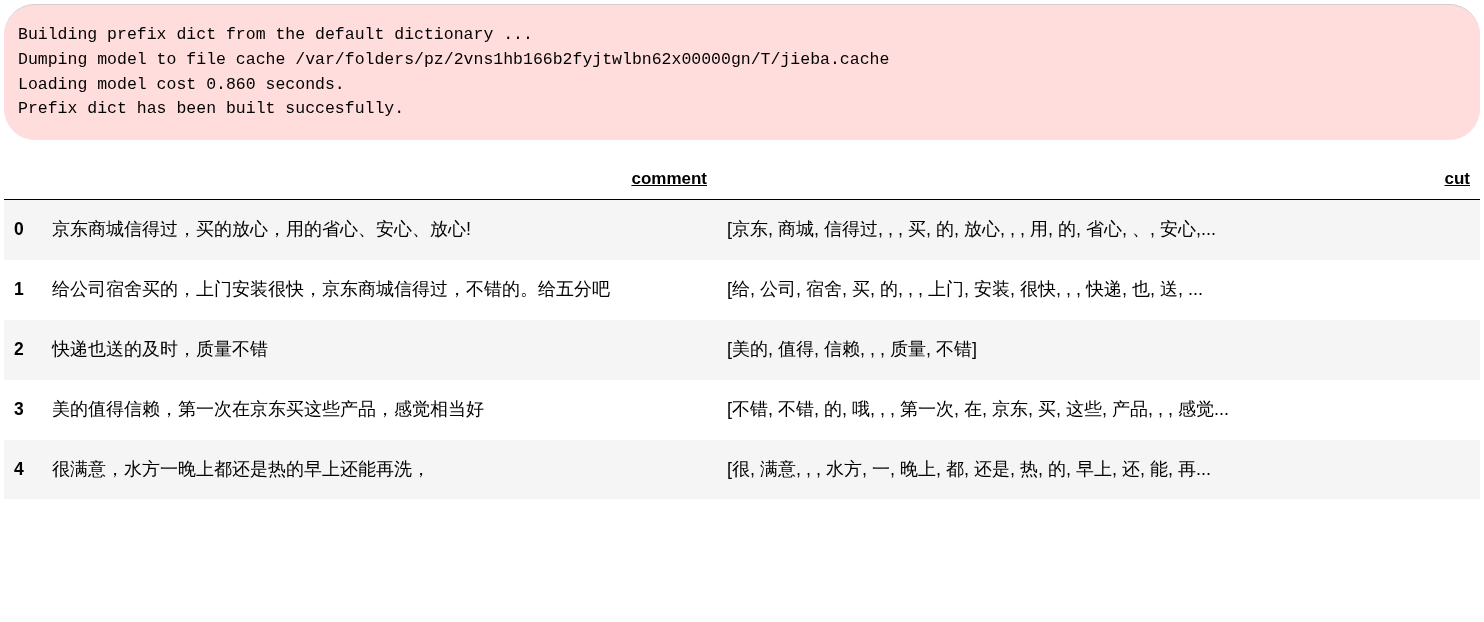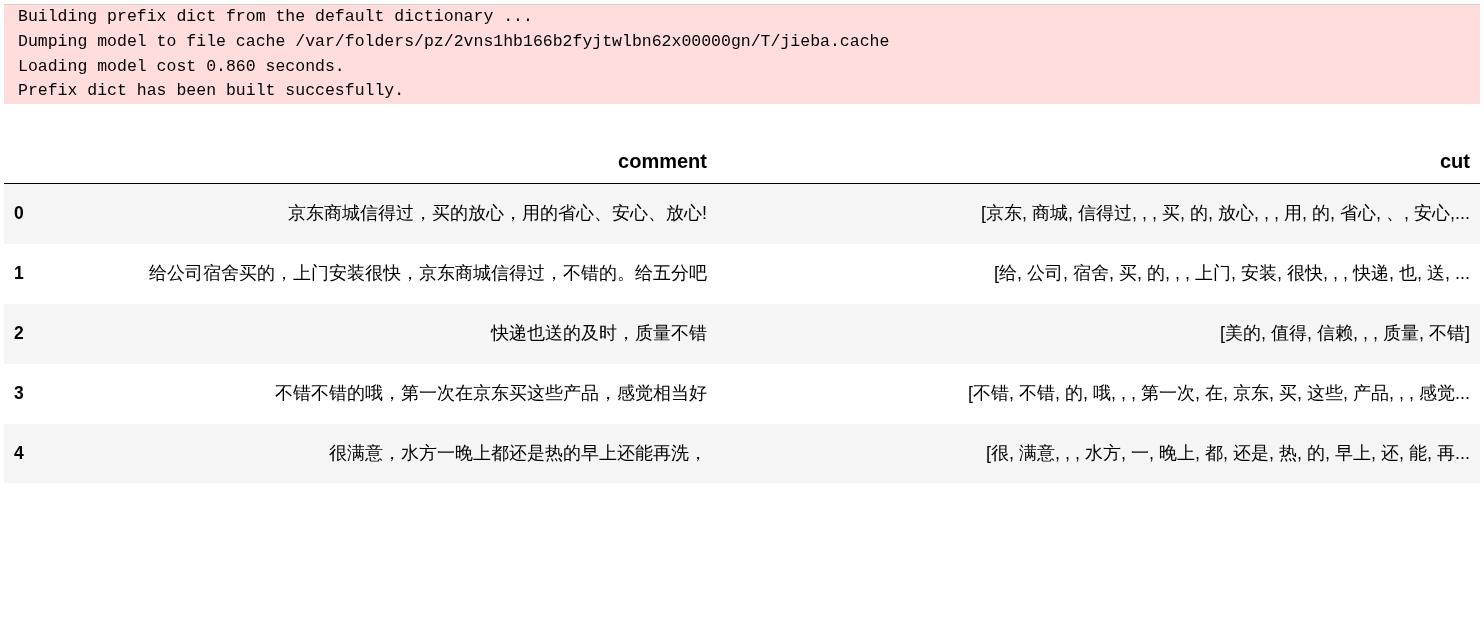--- a/index.html
+++ b/index.html
@@ -9,61 +9,62 @@
     }
     body {
       font-family: -apple-system, BlinkMacSystemFont, "Segoe UI", Helvetica, Arial, sans-serif;
       background: #ffffff;
       width: 1484px;
       padding: 0;
     }
     .stderr-block {
       background: #fdd;
       border-top: 1px solid #d0d0d0;
-      padding: 0 14px;
-      margin: 4px 4px 36px 4px;
+      padding: 18px 14px;
+      margin: 4px 4px 19px 4px;
       font-family: Menlo, Monaco, "Courier New", monospace;
       font-size: 16.5px;
       line-height: 1.5;
       color: #000;
       white-space: pre-wrap;
+      border-radius: 31px;
     }
     .dataframe-wrap {
       padding: 0 4px 4px 4px;
     }
     table.dataframe {
       width: 100%;
       border-collapse: collapse;
       font-size: 17px;
       table-layout: fixed;
     }
     table.dataframe col.idx-col { width: 38px; }
     table.dataframe col.comment-col { width: 675px; }
     table.dataframe col.cut-col { width: auto; }
     table.dataframe thead th {
       font-weight: 700;
       text-align: right;
       padding: 10px 10px;
       border: none;
       border-bottom: 1.5px solid #000;
-      font-size: 20px;
+      font-size: 17px;
       vertical-align: bottom;
+      text-decoration: underline;
     }
     table.dataframe thead th.idx-head {
       text-align: left;
     }
     table.dataframe tbody th {
       font-weight: 700;
       text-align: left;
       padding: 16px 10px;
       vertical-align: middle;
       font-size: 17.5px;
     }
     table.dataframe tbody td {
-      text-align: right;
       padding: 16px 10px;
       vertical-align: middle;
       font-size: 18px;
       line-height: 1.55;
       word-wrap: break-word;
     }
     table.dataframe tbody tr.even th,
     table.dataframe tbody tr.even td {
       background: #f5f5f5;
     }
@@ -105,21 +106,21 @@
         <td>给公司宿舍买的，上门安装很快，京东商城信得过，不错的。给五分吧</td>
         <td>[给, 公司, 宿舍, 买, 的, , , 上门, 安装, 很快, , , 快递, 也, 送, ...</td>
       </tr>
       <tr class="even">
         <th>2</th>
         <td>快递也送的及时，质量不错</td>
         <td>[美的, 值得, 信赖, , , 质量, 不错]</td>
       </tr>
       <tr class="odd">
         <th>3</th>
-        <td>不错不错的哦，第一次在京东买这些产品，感觉相当好</td>
+        <td>美的值得信赖，第一次在京东买这些产品，感觉相当好</td>
         <td>[不错, 不错, 的, 哦, , , 第一次, 在, 京东, 买, 这些, 产品, , , 感觉...</td>
       </tr>
       <tr class="even">
         <th>4</th>
         <td>很满意，水方一晚上都还是热的早上还能再洗，</td>
         <td>[很, 满意, , , 水方, 一, 晚上, 都, 还是, 热, 的, 早上, 还, 能, 再...</td>
       </tr>
     </tbody>
   </table>
 </div>

